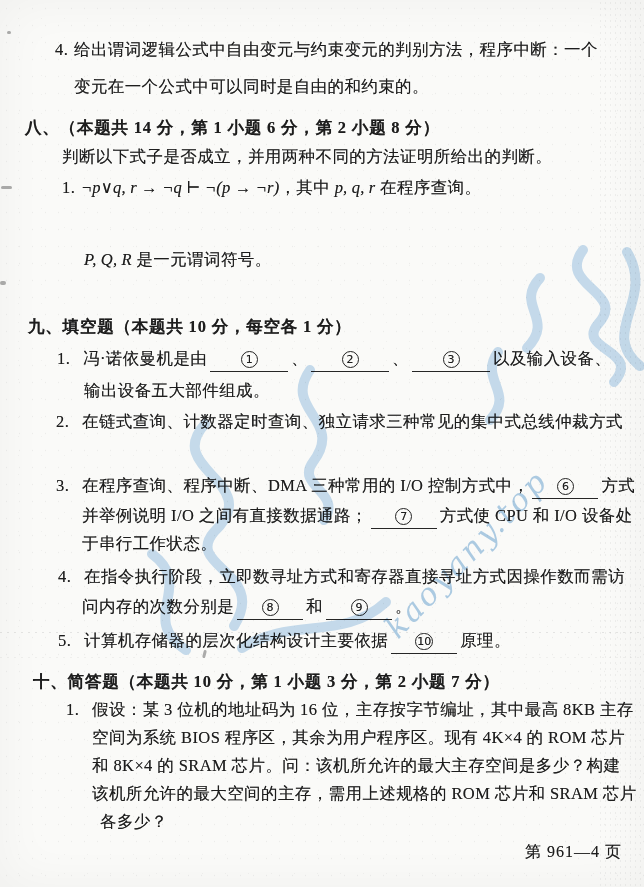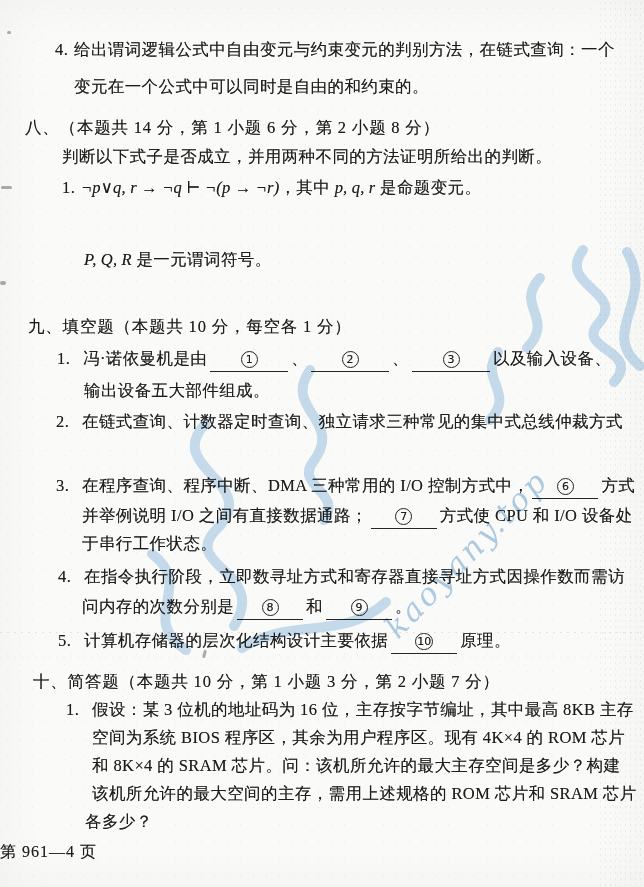--- a/index.html
+++ b/index.html
@@ -23,21 +23,21 @@
   .edge-noise {
     position:absolute; right:0; top:0; width:46px; height:100%; z-index:0;
     background-image: radial-gradient(rgba(0,0,0,0.10) 0.6px, transparent 0.8px);
     background-size: 5px 6px; opacity:.5;
   }
   .line {
     position:absolute; white-space:nowrap; z-index:1;
     font-size:16.5px; line-height:1.25; letter-spacing:0.4px;
     text-shadow:0 0 0.5px rgba(25,25,25,0.55);
   }
-  .heading { font-weight:400; letter-spacing:0.8px; }
+  .heading { font-weight:700; letter-spacing:0.8px; }
   .num  { display:inline-block; width:26px; }
   .num-s{ display:inline-block; width:19px; }
   .math { font-style:italic; letter-spacing:0.2px; }
   .blank {
     display:inline-block; min-width:58px; text-align:center;
     border-bottom:1.5px solid #262626; margin:0 3px; padding:0 4px 1px 4px;
   }
   .blank.w { min-width:70px; }
   .circ {
     display:inline-flex; align-items:center; justify-content:center;
@@ -55,29 +55,29 @@
     background-size:7px 1px;
   }
 </style>
 </head>
 <body>
 
 <div class="page">
   <div class="edge-noise"></div>
 
   <div class="line" style="left:55px;top:40px">
-    <span class="num-s">4.</span><span>给出谓词逻辑公式中自由变元与约束变元的判别方法，在链式查询：一个</span>
+    <span class="num-s">4.</span><span>给出谓词逻辑公式中自由变元与约束变元的判别方法，程序中断：一个</span>
   </div>
   <div class="line" style="left:74px;top:77px">变元在一个公式中可以同时是自由的和约束的。</div>
 
   <div class="line heading" style="left:25px;top:118px">八、（本题共 14 分，第 1 小题 6 分，第 2 小题 8 分）</div>
   <div class="line" style="left:62px;top:147px">判断以下式子是否成立，并用两种不同的方法证明所给出的判断。</div>
 
   <div class="line" style="left:62px;top:178px">
-    <span class="num-s">1.</span><span class="math">¬p∨q, r → ¬q ⊢ ¬(p → ¬r)</span><span>，其中 </span><span class="math">p, q, r</span><span> 是命题变元。</span>
+    <span class="num-s">1.</span><span class="math">¬p∨q, r → ¬q ⊢ ¬(p → ¬r)</span><span>，其中 </span><span class="math">p, q, r</span><span> 在程序查询。</span>
   </div>
 
   <div class="line" style="left:84px;top:250px">
     <span class="math">P, Q, R</span><span> 是一元谓词符号。</span>
   </div>
 
   <div class="line heading" style="left:28px;top:317px">九、填空题（本题共 10 分，每空各 1 分）</div>
 
   <div class="line" style="left:57px;top:349px">
     <span class="num">1.</span><span>冯·诺依曼机是由</span><span class="blank w"><span class="circ">1</span></span><span>、</span><span class="blank w"><span class="circ">2</span></span><span>、</span><span class="blank w"><span class="circ">3</span></span><span>以及输入设备、</span>
@@ -108,23 +108,23 @@
   </div>
 
   <div class="line heading" style="left:33px;top:672px">十、简答题（本题共 10 分，第 1 小题 3 分，第 2 小题 7 分）</div>
 
   <div class="line" style="left:66px;top:700px">
     <span class="num">1.</span><span>假设：某 3 位机的地址码为 16 位，主存按字节编址，其中最高 8KB 主存</span>
   </div>
   <div class="line" style="left:92px;top:728px">空间为系统 BIOS 程序区，其余为用户程序区。现有 4K×4 的 ROM 芯片</div>
   <div class="line" style="left:92px;top:756px">和 8K×4 的 SRAM 芯片。问：该机所允许的最大主存空间是多少？构建</div>
   <div class="line" style="left:92px;top:784px">该机所允许的最大空间的主存，需用上述规格的 ROM 芯片和 SRAM 芯片</div>
-  <div class="line" style="left:85px;top:812px">各多少？</div>
+  <div class="line" style="left:100px;top:812px">各多少？</div>
 
-  <div class="line footer" style="left:0;width:622px;text-align:left;top:842px">第 961—4 页</div>
+  <div class="line footer" style="left:0;width:622px;text-align:right;top:842px">第 961—4 页</div>
 
   <div class="art" style="left:1px;top:186px;width:11px;height:3px"></div>
   <div class="art" style="left:0;top:281px;width:6px;height:4px"></div>
   <div class="art" style="left:7px;top:31px;width:4px;height:3px"></div>
   <div class="art" style="left:203px;top:650px;width:3px;height:8px;transform:rotate(14deg)"></div>
   <div class="dotline" style="top:632px"></div>
   <div class="dotline" style="top:657px;opacity:.25"></div>
 
   <svg class="wm" width="644" height="887" viewBox="0 0 644 887" aria-hidden="true">
     <g stroke="#9cc4e6" stroke-width="10" fill="none" stroke-linecap="round" stroke-linejoin="round" opacity="0.55">

